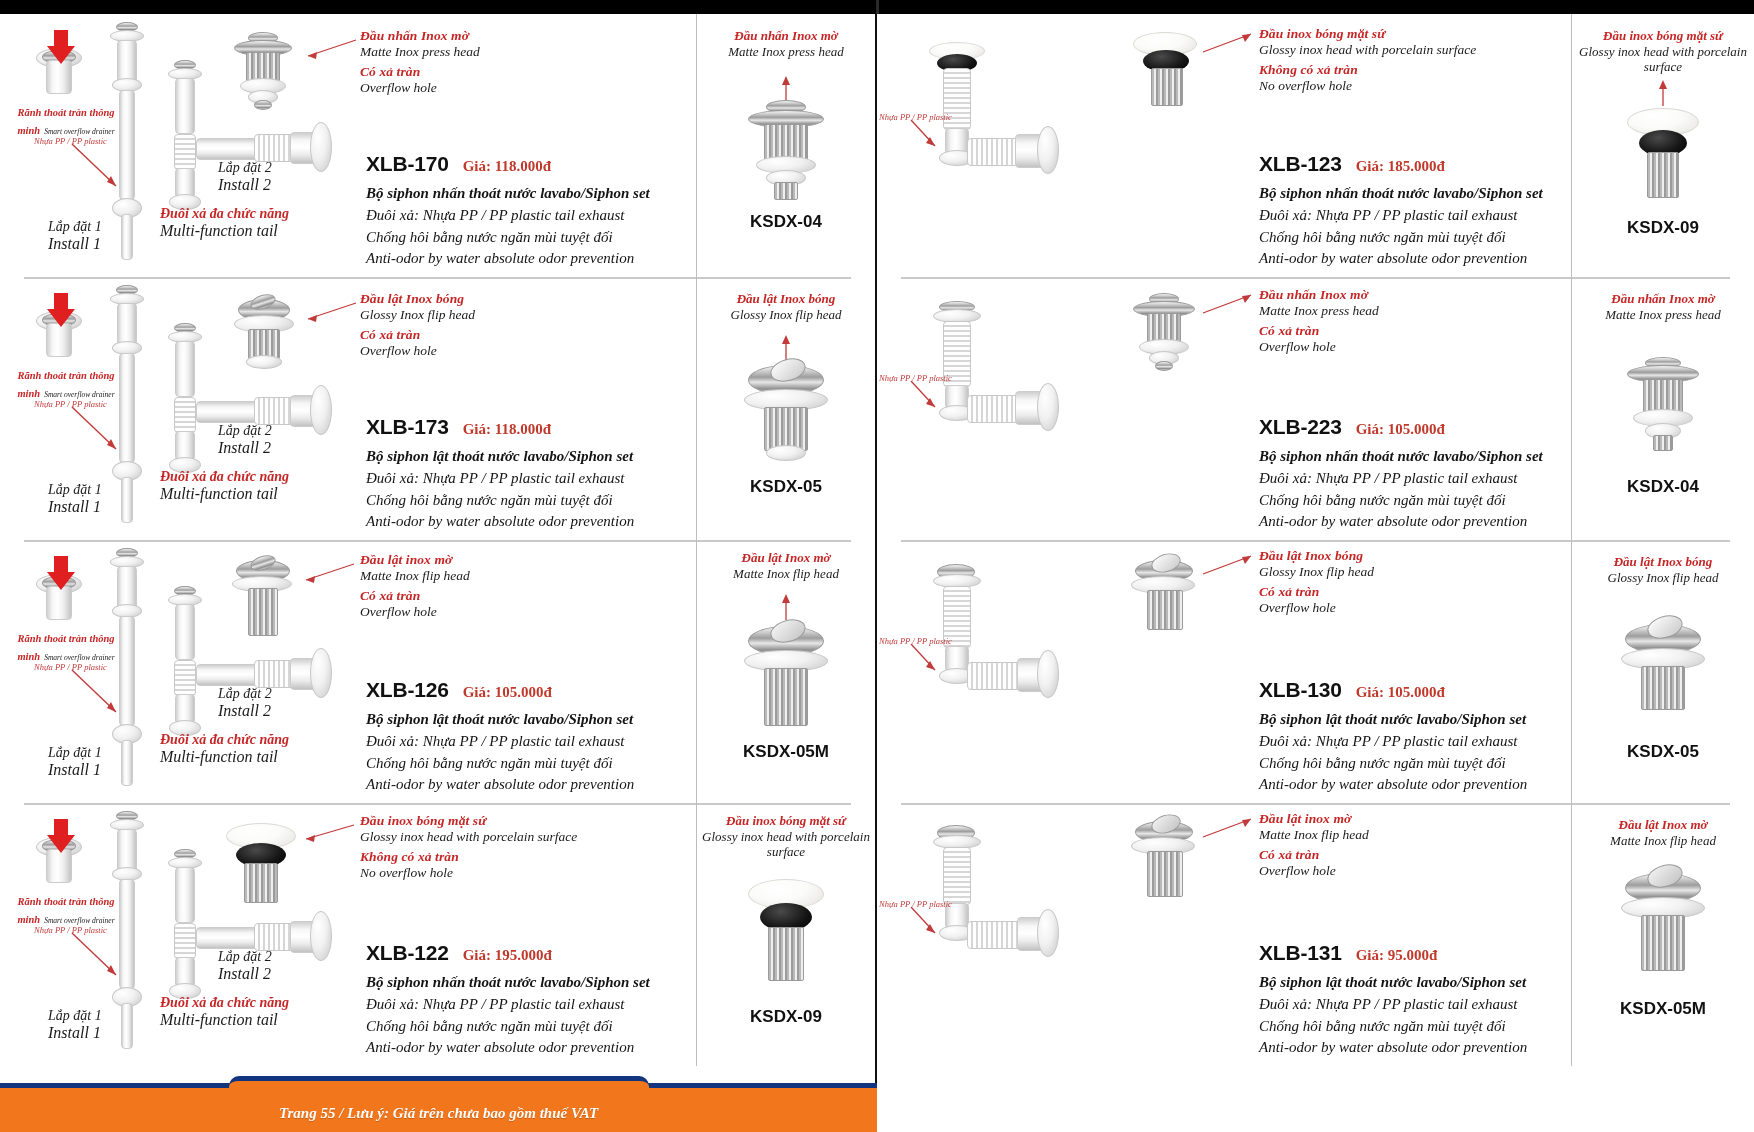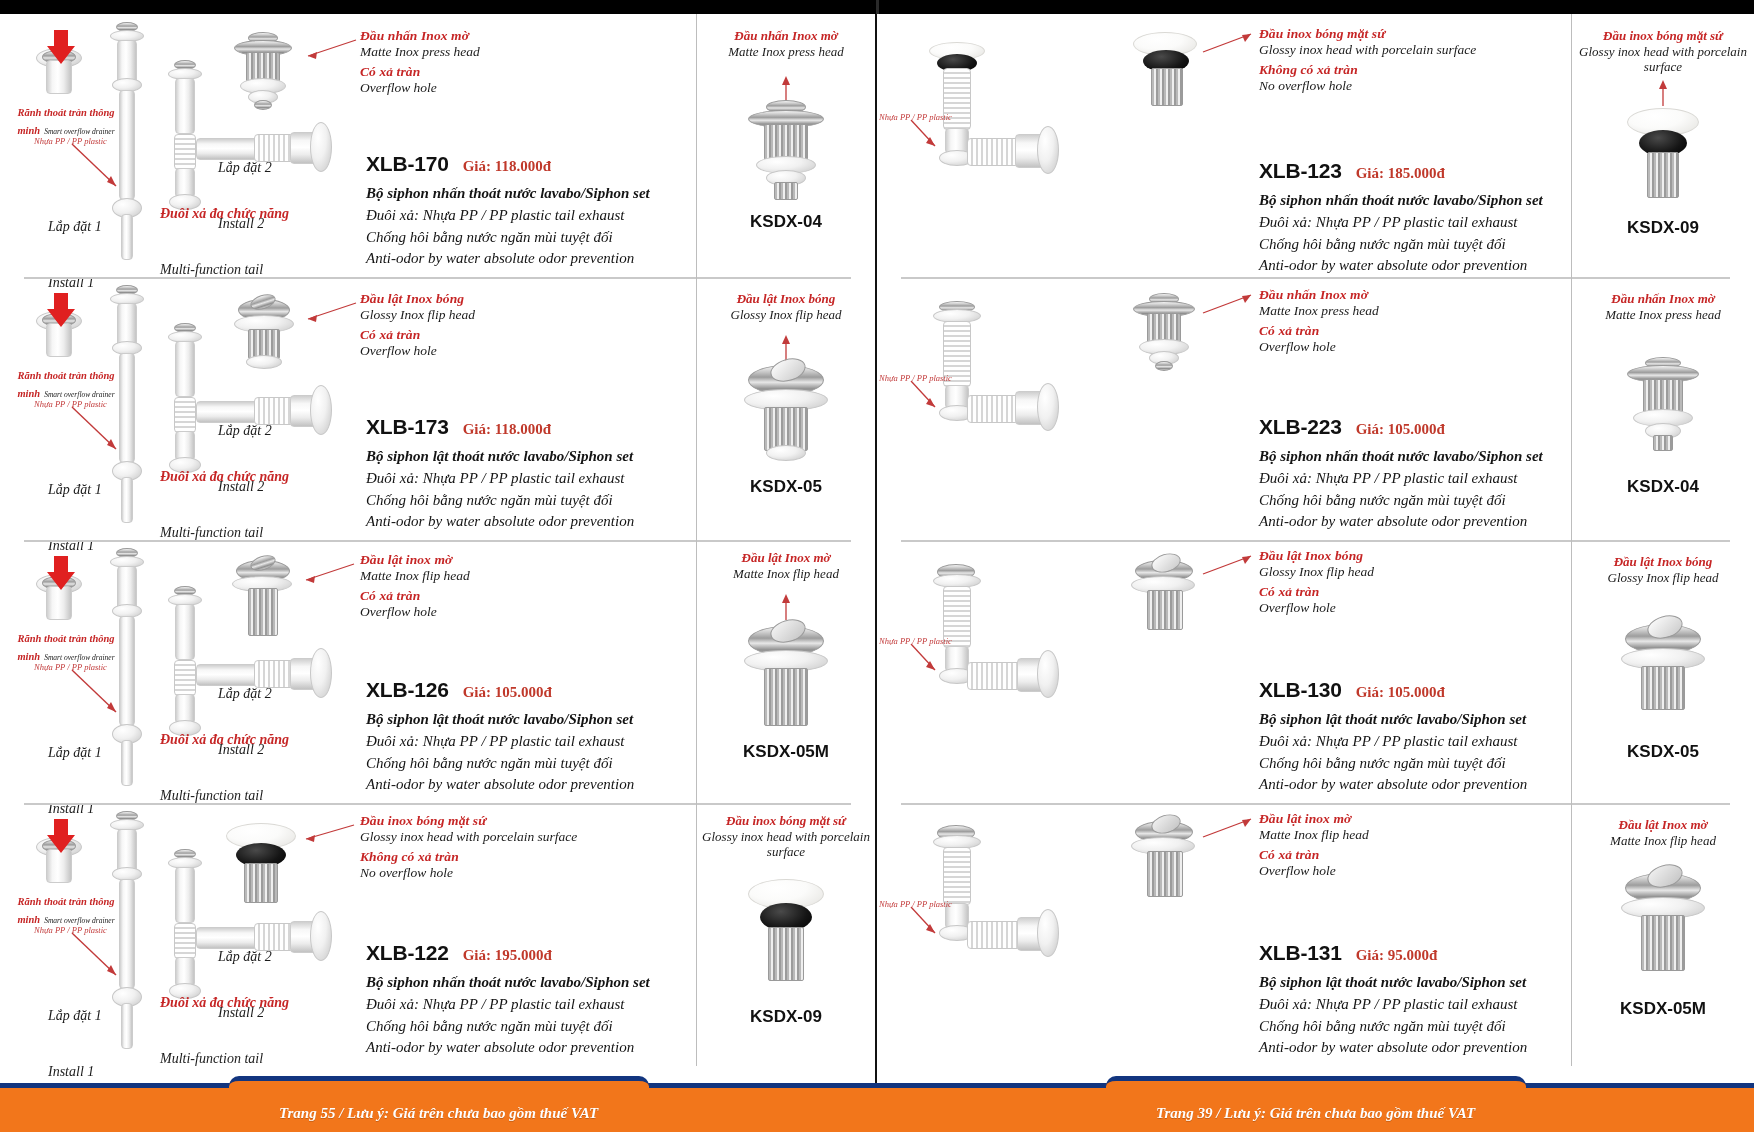--- a/index.html
+++ b/index.html
@@ -37,21 +37,21 @@
   
   .ann { position: absolute; line-height: 1.18; }
   .ann .vi { color: #c62626; font-weight: bold; font-style: italic; font-size: 13.5px; letter-spacing: .1px; }
   .ann .en { color: #1b1b1b; font-style: italic; font-size: 13.5px; }
   .ann .gap { height: 4px; }
 
   .tiny-red { position: absolute; color: #c23a3a; font-size: 8.5px; font-style: italic; white-space: nowrap; }
 
   .cap { position: absolute; text-align: left; line-height: 1.15; }
   .cap .vi { font-style: italic; font-size: 14px; color: #1b1b1b; }
-  .cap .en { font-style: italic; font-size: 14px; color: #1b1b1b; margin-top: 40px; }
+  .cap .en { font-style: italic; font-size: 16px; color: #1b1b1b; }
   .cap.red .vi { color: #c62626; font-weight: bold; }
   .cap.red .en { color: #1b1b1b; }
 
   .cap-sm { position: absolute; line-height: 1.12; text-align: center; }
   .cap-sm .vi { color: #c62626; font-weight: bold; font-style: italic; font-size: 10.5px; }
   .cap-sm .en { color: #222; font-style: italic; font-size: 7.5px; }
 
   
   .info { position: absolute; left: 18px; }
   .info .codeline { display: flex; align-items: baseline; gap: 14px; margin-bottom: 7px; }
@@ -589,21 +589,21 @@
               <line x1="2" y1="22" x2="50" y2="4" stroke="#c23a3a" stroke-width="1.3"></line>
               <polygon points="50,4 41,5 44,12" fill="#c23a3a"></polygon>
             </svg>
             <div class="ann" style="left:112px;top:12px;">
               <div class="vi">Đầu inox bóng mặt sứ</div>
               <div class="en">Glossy inox head with porcelain surface</div>
               <div class="gap"></div>
               <div class="vi">Không có xả tràn</div>
               <div class="en">No overflow hole</div>
             </div>
-            <div class="info" style="left:112px;top:145px;">
+            <div class="info" style="left:112px;top:138px;">
               <div class="codeline">
                 <span class="code">XLB-123</span>
                 <span class="price">Giá: 185.000đ</span>
               </div>
               <div class="desc b">Bộ siphon nhấn thoát nước lavabo/Siphon set</div>
               <div class="desc">Đuôi xả: Nhựa PP / PP plastic tail exhaust</div>
               <div class="desc">Chống hôi bằng nước ngăn mùi tuyệt đối</div>
               <div class="desc">Anti-odor by water absolute odor prevention</div>
             </div>
           </div>
@@ -816,22 +816,16 @@
               <div class="chrome" style="left:6px;top:8px;width:76px;height:30px;"></div>
               <div class="chrome" style="left:28px;top:0px;width:36px;height:22px;border-radius:50%;transform:rotate(-16deg);background:linear-gradient(150deg,#f4f4f4,#c2c2c2);"></div>
               <div class="flange" style="left:2px;top:32px;width:84px;height:22px;"></div>
               <div class="chrome-cyl" style="left:22px;top:50px;width:44px;height:56px;"></div>
             </div>
             <div class="ksdx-label" style="top:196px;">KSDX-05M</div>
           </div>
         </div>
       </div>
 
-      <div class="footer">
-        <div class="navy"></div>
-        <div class="orange"></div>
-        <div class="tab"></div>
-        <div class="ftext">Trang 39 / Lưu ý: Giá trên chưa bao gồm thuế VAT</div>
-      </div>
     </div>
 
   </div>
 </div>
 
 </body></html>

